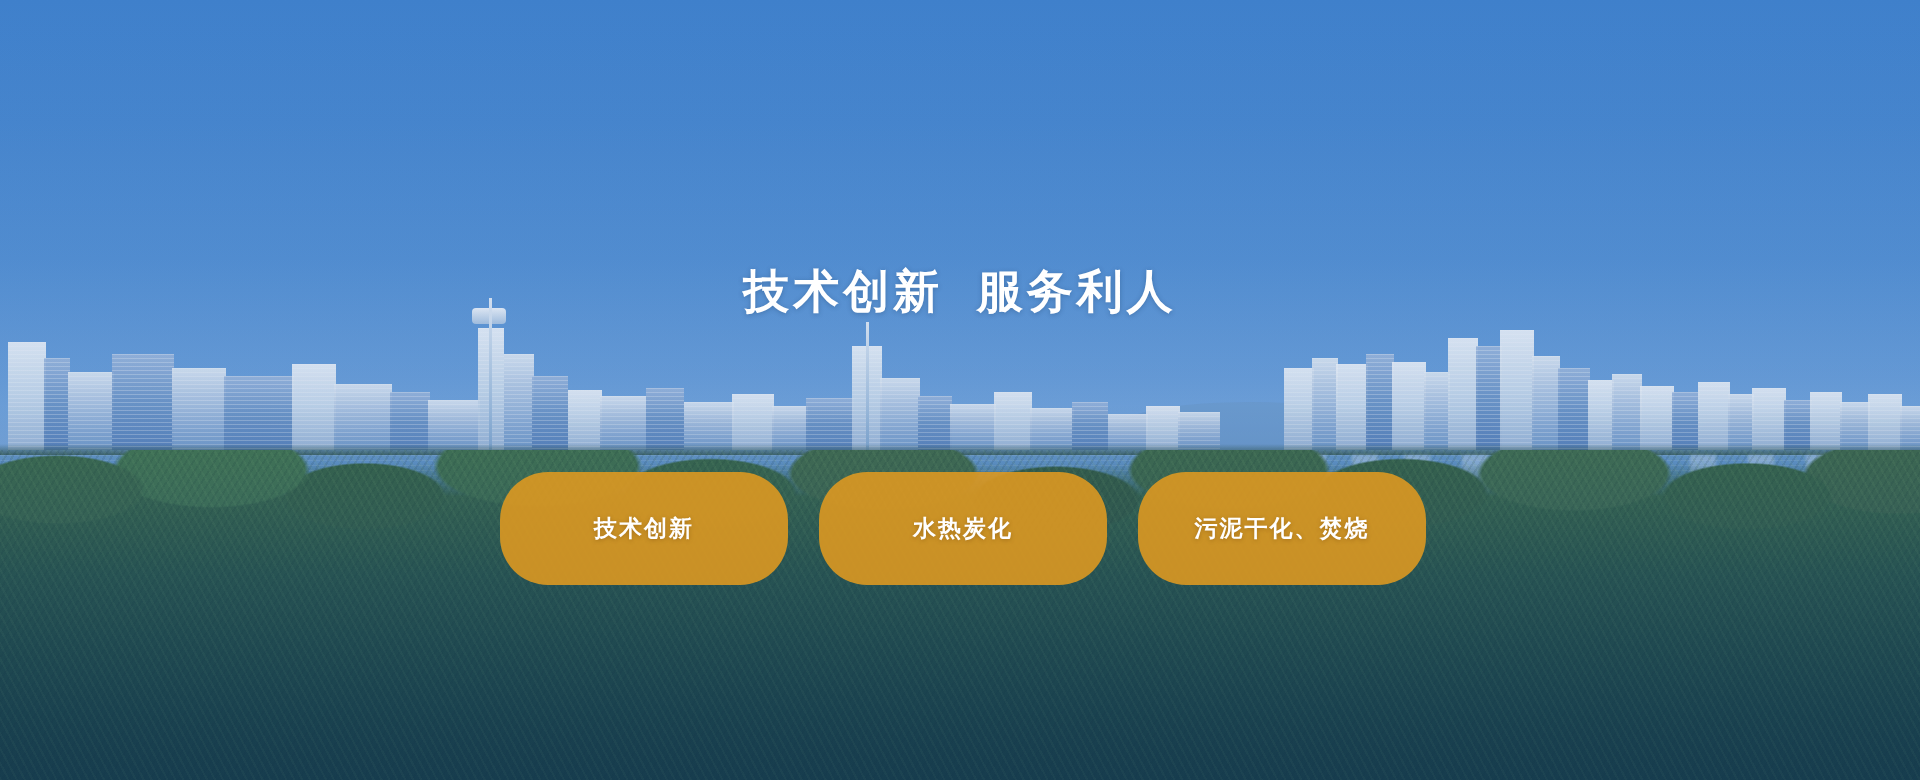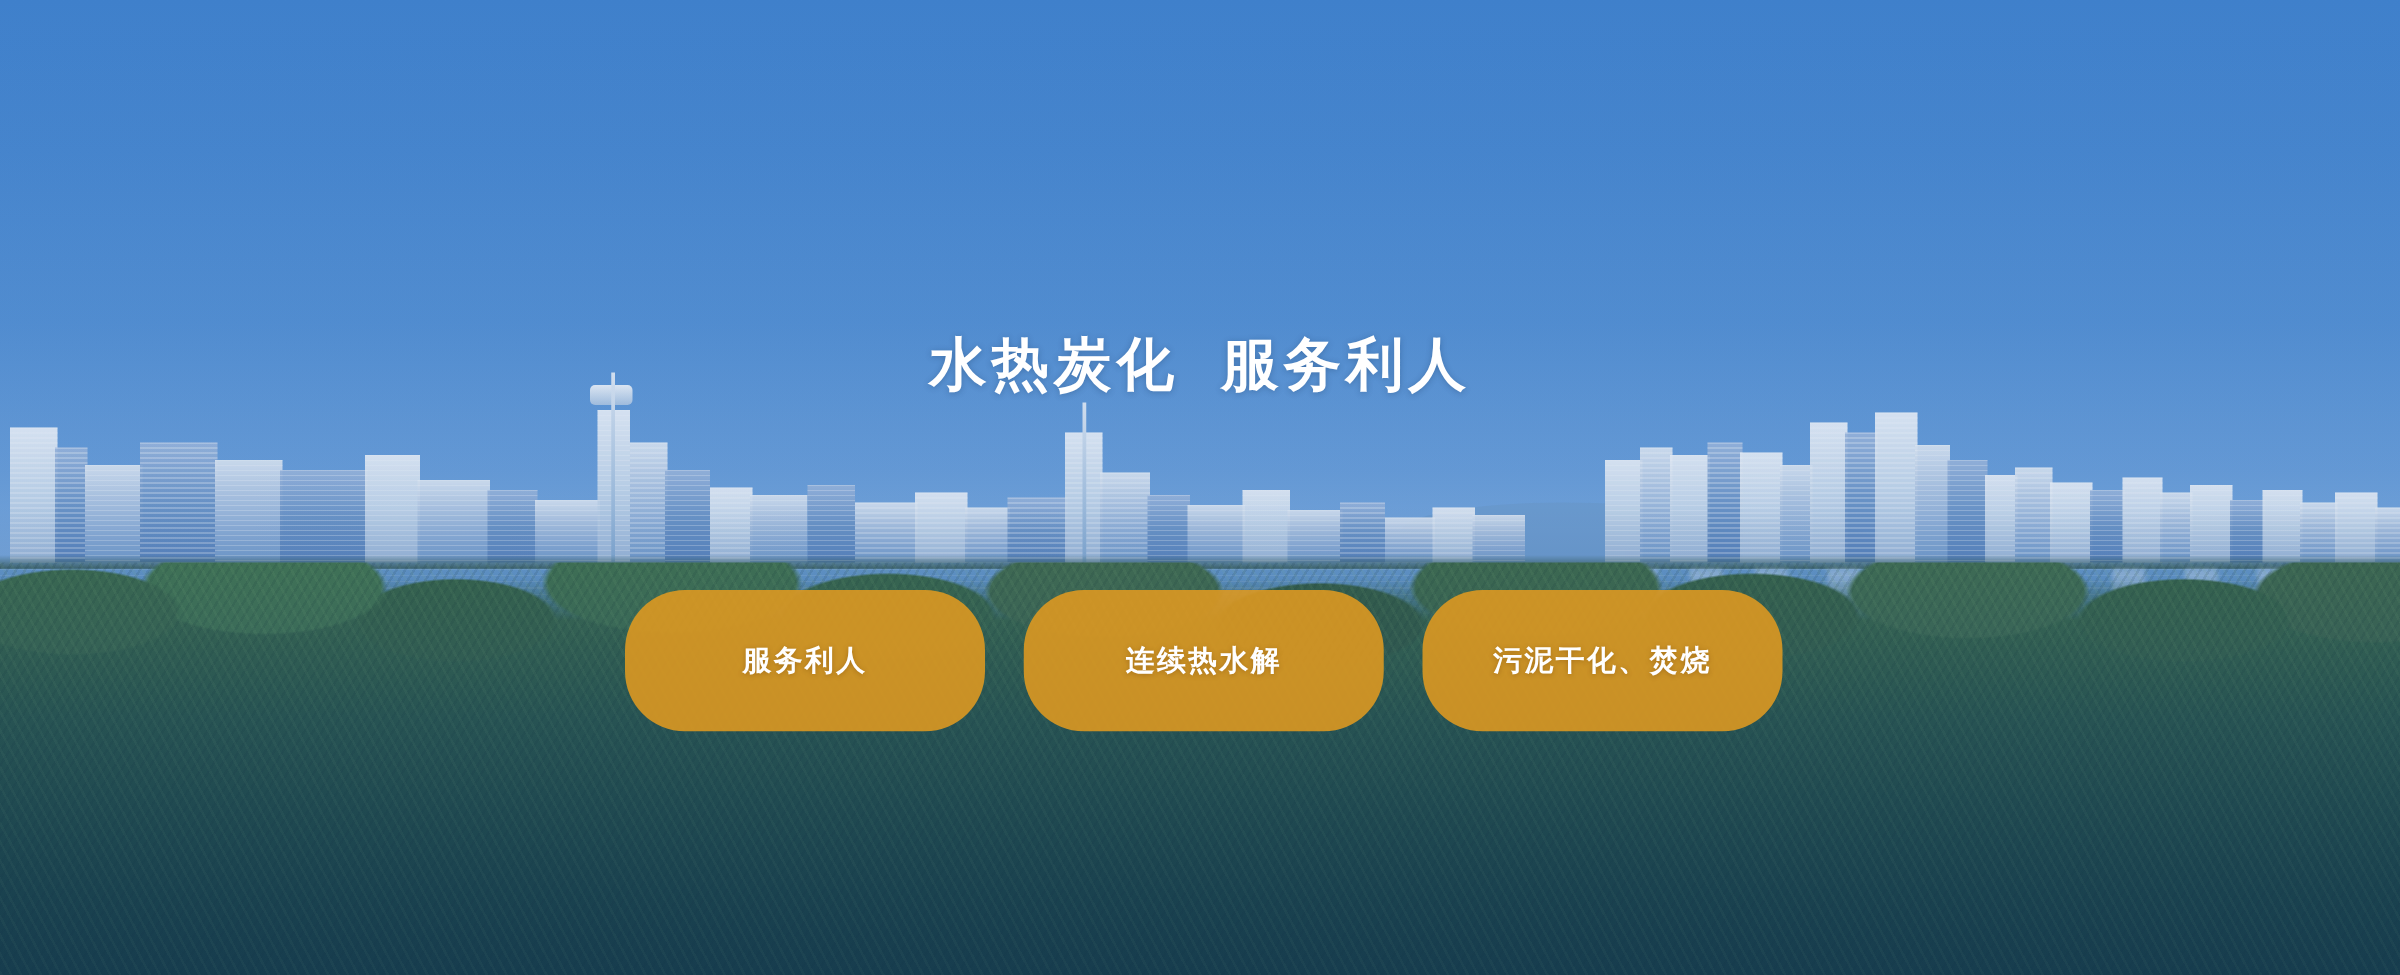--- a/index.html
+++ b/index.html
@@ -246,22 +246,22 @@
       <div class="refl" style="left:1748px;"></div>
       <div class="refl" style="left:1806px;"></div>
       <div class="refl" style="left:1864px;"></div>
     </div>
 
     <div class="canopy"></div>
     <div class="grade"></div>
   </div>
 
   <div class="content">
-    <h1 class="title">水热炭化  服务利人</h1>
+    <h1 class="title">技术创新  服务利人</h1>
 
     <div class="pills">
-      <div class="pill">服务利人</div>
-      <div class="pill">连续热水解</div>
+      <div class="pill">技术创新</div>
+      <div class="pill">水热炭化</div>
       <div class="pill">污泥干化、焚烧</div>
     </div>
   </div>
 
 </div>
 
 </body></html>

